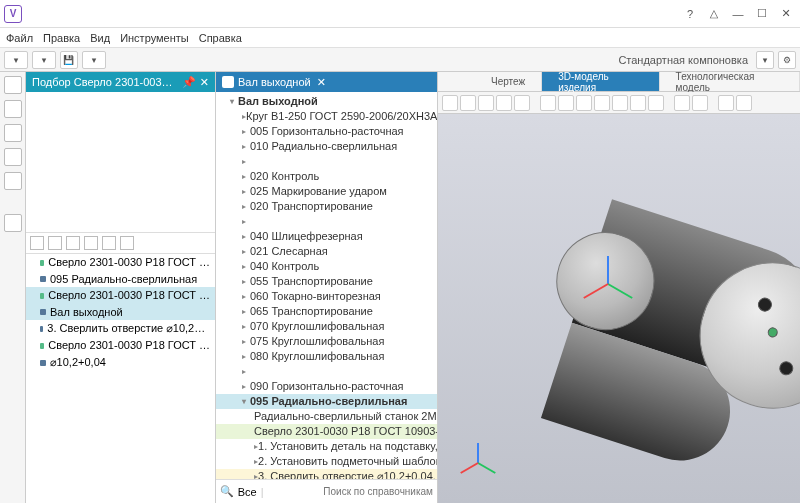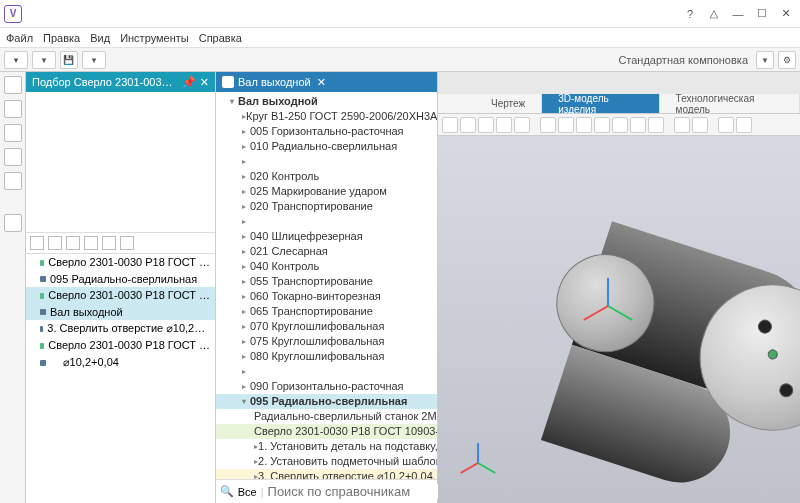--- a/index.html
+++ b/index.html
@@ -36,23 +36,23 @@
 .tree { flex:1; overflow-y:auto; overflow-x:hidden; font-size:10px; color:#333; padding:2px 0; }
 .tnode { display:flex; align-items:center; padding:1px 4px; white-space:nowrap; cursor:pointer; line-height:13px; }
 .tnode.root { font-weight:bold; padding-left:14px; }
 .tnode.l1 { padding-left:26px; }
 .tnode.l2 { padding-left:38px; }
 .tnode.hl { background:#cce8f0; font-weight:bold; }
 .tnode.hl2 { background:#e9f5d8; }
 .tnode.hl3 { background:#fdf6d8; }
 .tnode .ar { width:8px; color:#888; font-size:8px; }
 .searchbar { height:24px; border-top:1px solid #ddd; display:flex; align-items:center; padding:0 4px; gap:4px; }
-.searchbar input { flex:1; border:none; outline:none; font-size:13px; color:#999; }
+.searchbar input { flex:1; border:none; outline:none; font-size:10px; color:#999;text-align:right; }
 .viewer { flex:1; display:flex; flex-direction:column; background:#e8e8e8; }
-.vtabs { height:20px; background:#f5f5f5; display:flex; align-items:center; border-bottom:1px solid #ccc;margin-top:22px; }
+.vtabs { height:20px; background:#f5f5f5; display:flex; align-items:center; border-bottom:1px solid #ccc; }
 .vtab { padding:0 16px; height:100%; display:flex; align-items:center; font-size:10px; color:#555; cursor:pointer; border-right:1px solid #ddd; }
 .vtab.active { background:#2a7fb8; color:#fff; }
 .vtoolbar { height:22px; background:#f5f5f5; display:flex; align-items:center; padding:0 4px; gap:2px; border-bottom:1px solid #ccc; }
 .vtoolbar .ico { width:16px; height:16px; border:1px solid #ccc; background:#fff; border-radius:2px; cursor:pointer; }
 .canvas { flex:1; background:linear-gradient(180deg,#d8dae2 0%,#bfc2cb 100%); position:relative; overflow:hidden; }
 .shaft { position:absolute; width:380px; height:160px; left:140px; top:140px; transform:rotate(18deg); }
 .body1 { width:230px; height:130px; left:150px; top:15px; background:linear-gradient(180deg,#888 0%,#555 50%,#222 100%); border-radius:0 65px 65px 0; }
 .body2 { width:180px; height:100px; left:0; top:30px; background:linear-gradient(180deg,#999 0%,#666 50%,#333 100%); border-radius:0 50px 50px 0; }
 .face { position:absolute; width:146px; height:146px; left:122px; top:7px; background:radial-gradient(circle at 35% 35%,#eee 0%,#ccc 50%,#999 100%); border-radius:50%; border:1px solid #888; }
 .face2 { position:absolute; width:98px; height:98px; left:-30px; top:31px; background:radial-gradient(circle at 35% 35%,#ddd 0%,#bbb 50%,#888 100%); border-radius:50%; border:1px solid #777; }
@@ -146,21 +146,21 @@
           <div class="p1item">
             <span class="dot b"></span>
             <span style="overflow: hidden; text-overflow: ellipsis; white-space: nowrap;">3. Сверлить отверстие ⌀10,2+0,04, выдерживая размер…</span>
           </div>
           <div class="p1item">
             <span class="dot"></span>
             <span style="overflow: hidden; text-overflow: ellipsis; white-space: nowrap;">Сверло 2301-0030 Р18 ГОСТ 10903-77 ⌀10,2</span>
           </div>
           <div class="p1item">
             <span class="dot b"></span>
-            <span style="overflow: hidden; text-overflow: ellipsis; white-space: nowrap; margin-left: 13px;">⌀10,2+0,04</span>
+            <span style="overflow: hidden; text-overflow: ellipsis; white-space: nowrap;">⌀10,2+0,04</span>
           </div>
         </div>
     </div>
   </div>
 
   <div class="panel2">
     <div class="tab2">
       <div class="ico"></div>
       <span>Вал выходной</span>
       <span style="margin-left:6px;cursor:pointer">✕</span>

